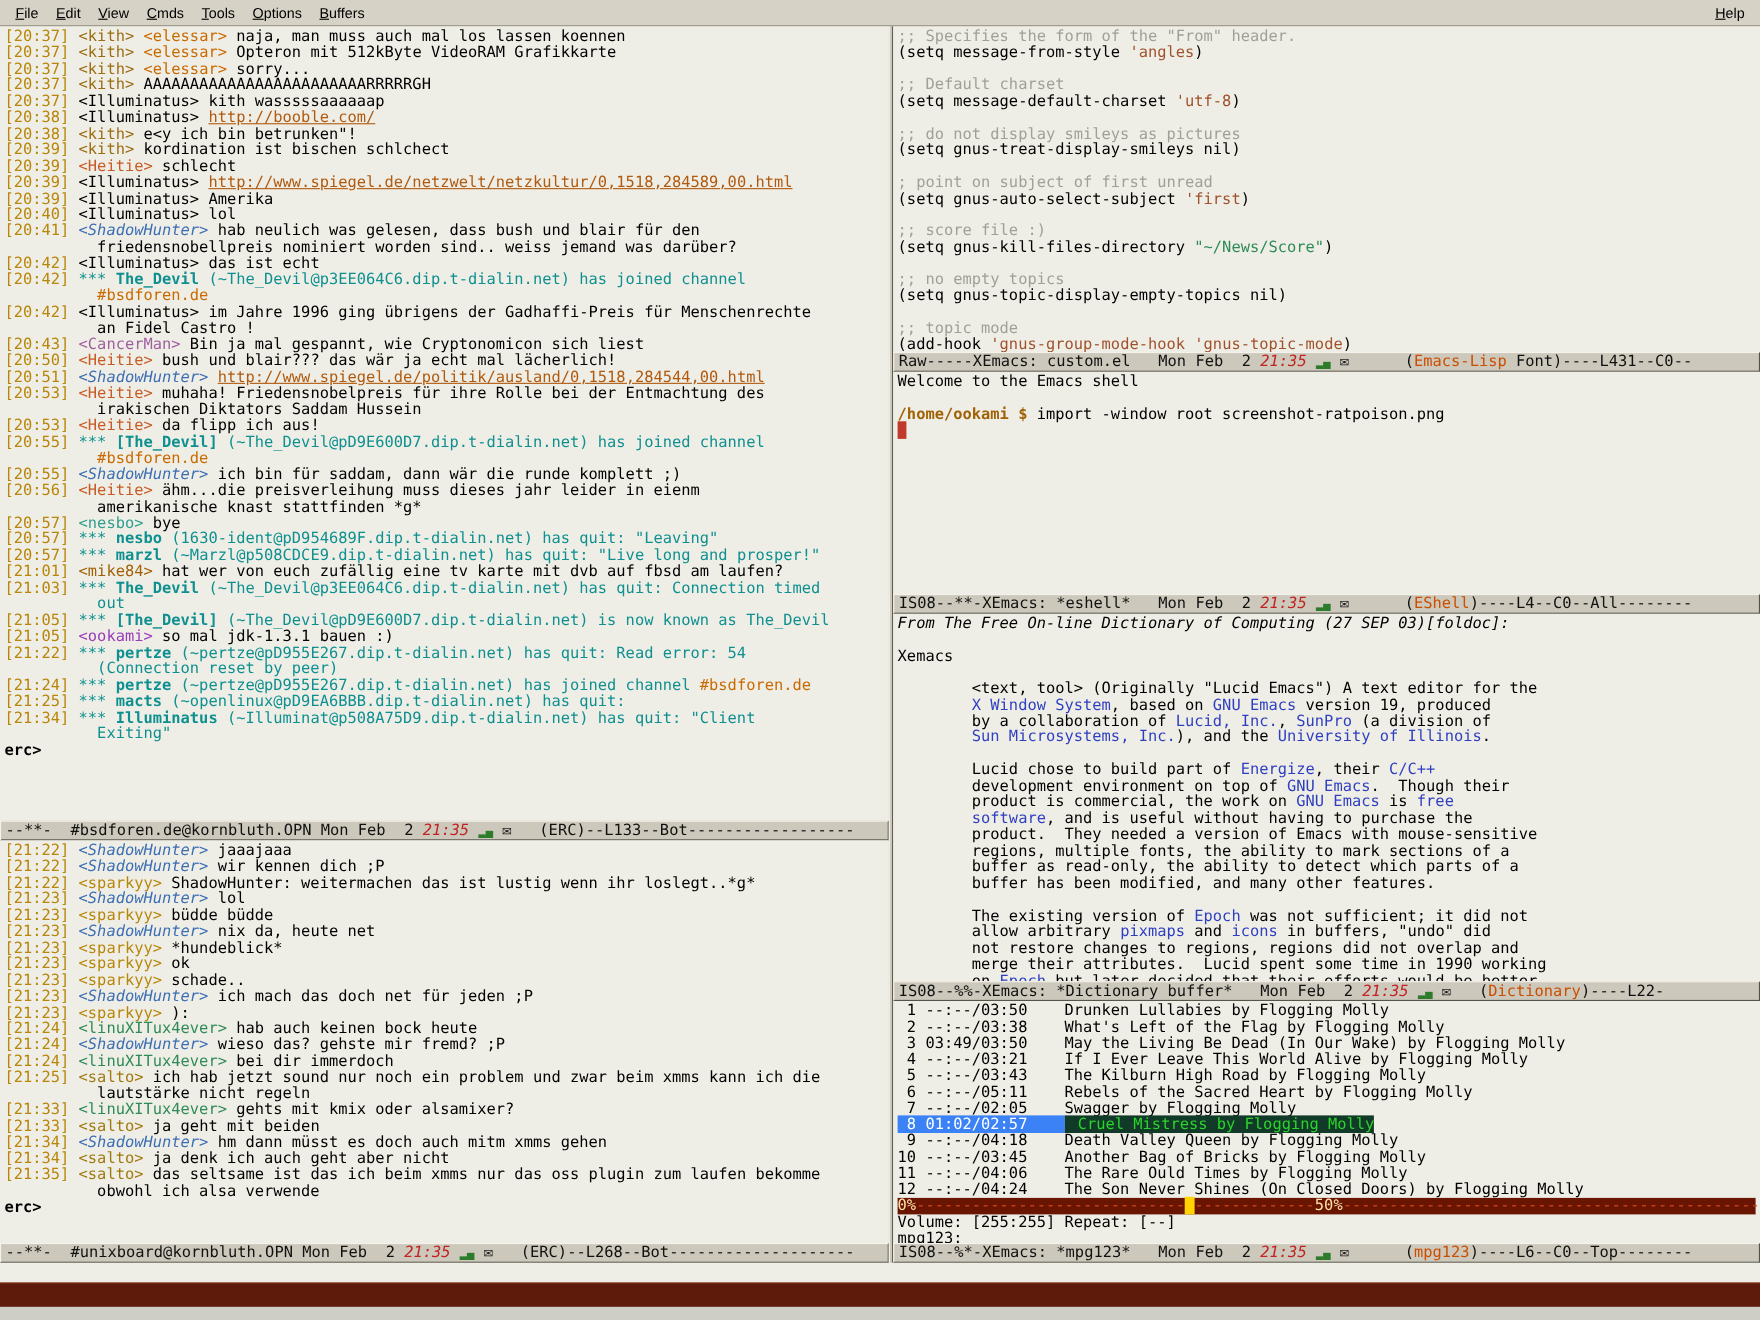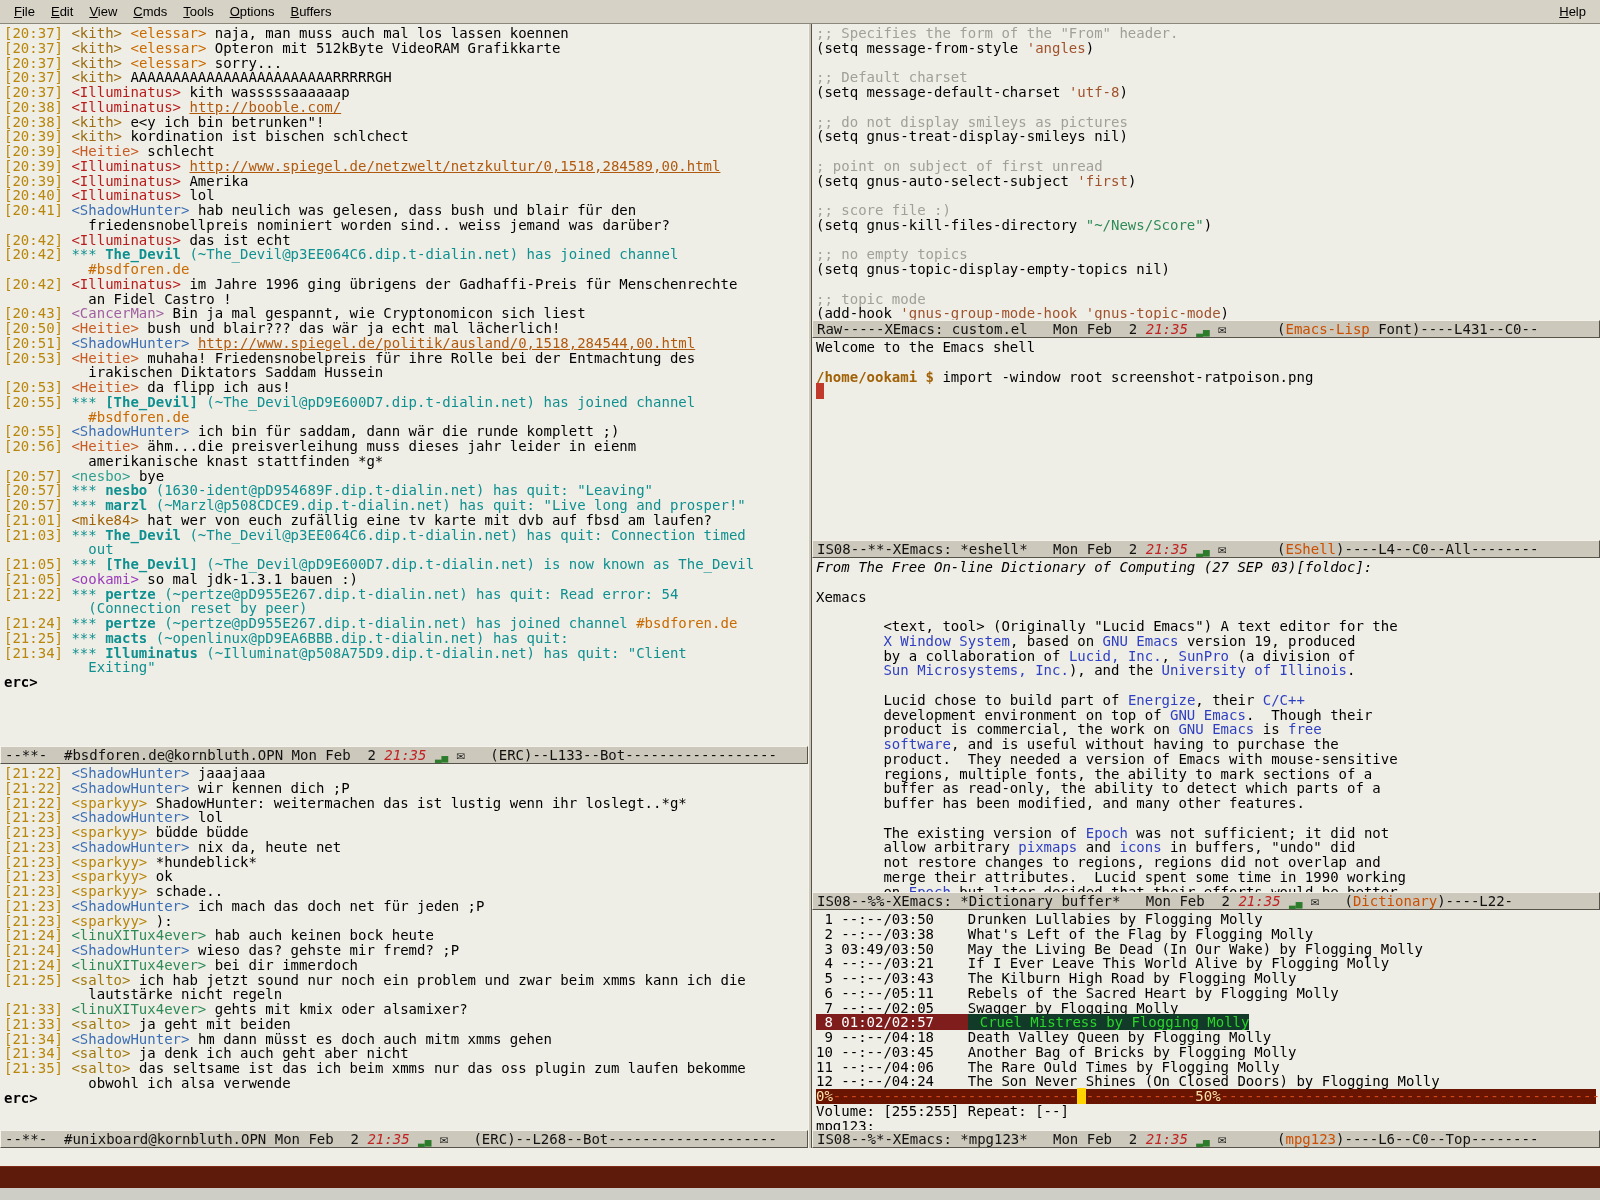--- a/index.html
+++ b/index.html
@@ -15,44 +15,44 @@
   .modeline{position:absolute;height:18px;line-height:16px;overflow:hidden;background:#ccc8bb;border-top:1px solid #f4f2ea;border-left:1px solid #f4f2ea;border-bottom:1px solid #55534a;border-right:1px solid #55534a;white-space:pre;padding:0 4px;box-sizing:border-box;font-size:14px;}
   .modeline .ln{height:16px;line-height:16px;}
   .vdivider{position:absolute;width:4px;background:#ccc8bb;border-left:1px solid #f4f2ea;border-right:1px solid #55534a;box-sizing:border-box;}
   .echo{position:absolute;background:#efeee6;}
   .redbar{position:absolute;background:#5e1b0c;border-top:1px solid #7c2a14;}
   .graybar{position:absolute;background:#cfcec6;}
   
   .c-ts{color:#b8860b;}
   .c-nk{color:#9c6d12;}
   .c-ne{color:#c96a00;}
-  .c-ni{color:#b91c1c;}
+  .c-ni{color:#000000;}
   .c-nh{color:#c85a24;}
-  .c-ns{color:#3c6eb4;}
+  .c-ns{color:#3c6eb4;font-style:italic;}
   .c-nc{color:#9f5f9f;text-align:right;}
   .c-nm{color:#a16207;}
   .c-no{color:#993cba;margin-top:36px;}
   .c-nb{color:#2e9e8e;}
   .c-nsp{color:#b8860b;}
   .c-nl{color:#2e8b57;}
   .c-nsa{color:#a07a10;}
   .c-nt{color:#0f9090;}
   .c-ntn{color:#0f9090;font-weight:bold;}
   .c-ch{color:#c96a00;}
   .c-u{color:#b05a10;text-decoration:underline;cursor:pointer;}
   .c-p{font-weight:bold;}
   .c-cm{color:#a0a098;}
   .c-cd{color:#000;}
   .c-q{color:#a0522d;}
   .c-st{color:#2e8b57;}
   .c-it{font-style:italic;}
   .c-lk{color:#2f3fc1;cursor:pointer;}
   .c-rp{color:#a16207;font-weight:bold;}
   .c-cur{background:#c0392b;color:#c0392b;}
-  .c-sn{background:#7f1d1d;color:#ffffff;}
+  .c-sn{background:#3b82f6;color:#ffffff;}
   .c-stt{background:#123a28;color:#2bd42b;padding-left:12px;}
   .pbar{background:#6a1502;}
   .c-pl{color:#ffe2a8;}
   .c-pd{color:#d1471c;}
   .c-pc{background:#ffd400;color:#ffd400;}
   .c-ml{color:#111;}
   .c-mt{color:#c22222;font-style:italic;}
   .c-mm{color:#cc4e00;}
   .c-lic{color:#2c7c2c;font-size:11px;}
   .c-mic{color:#222;}

